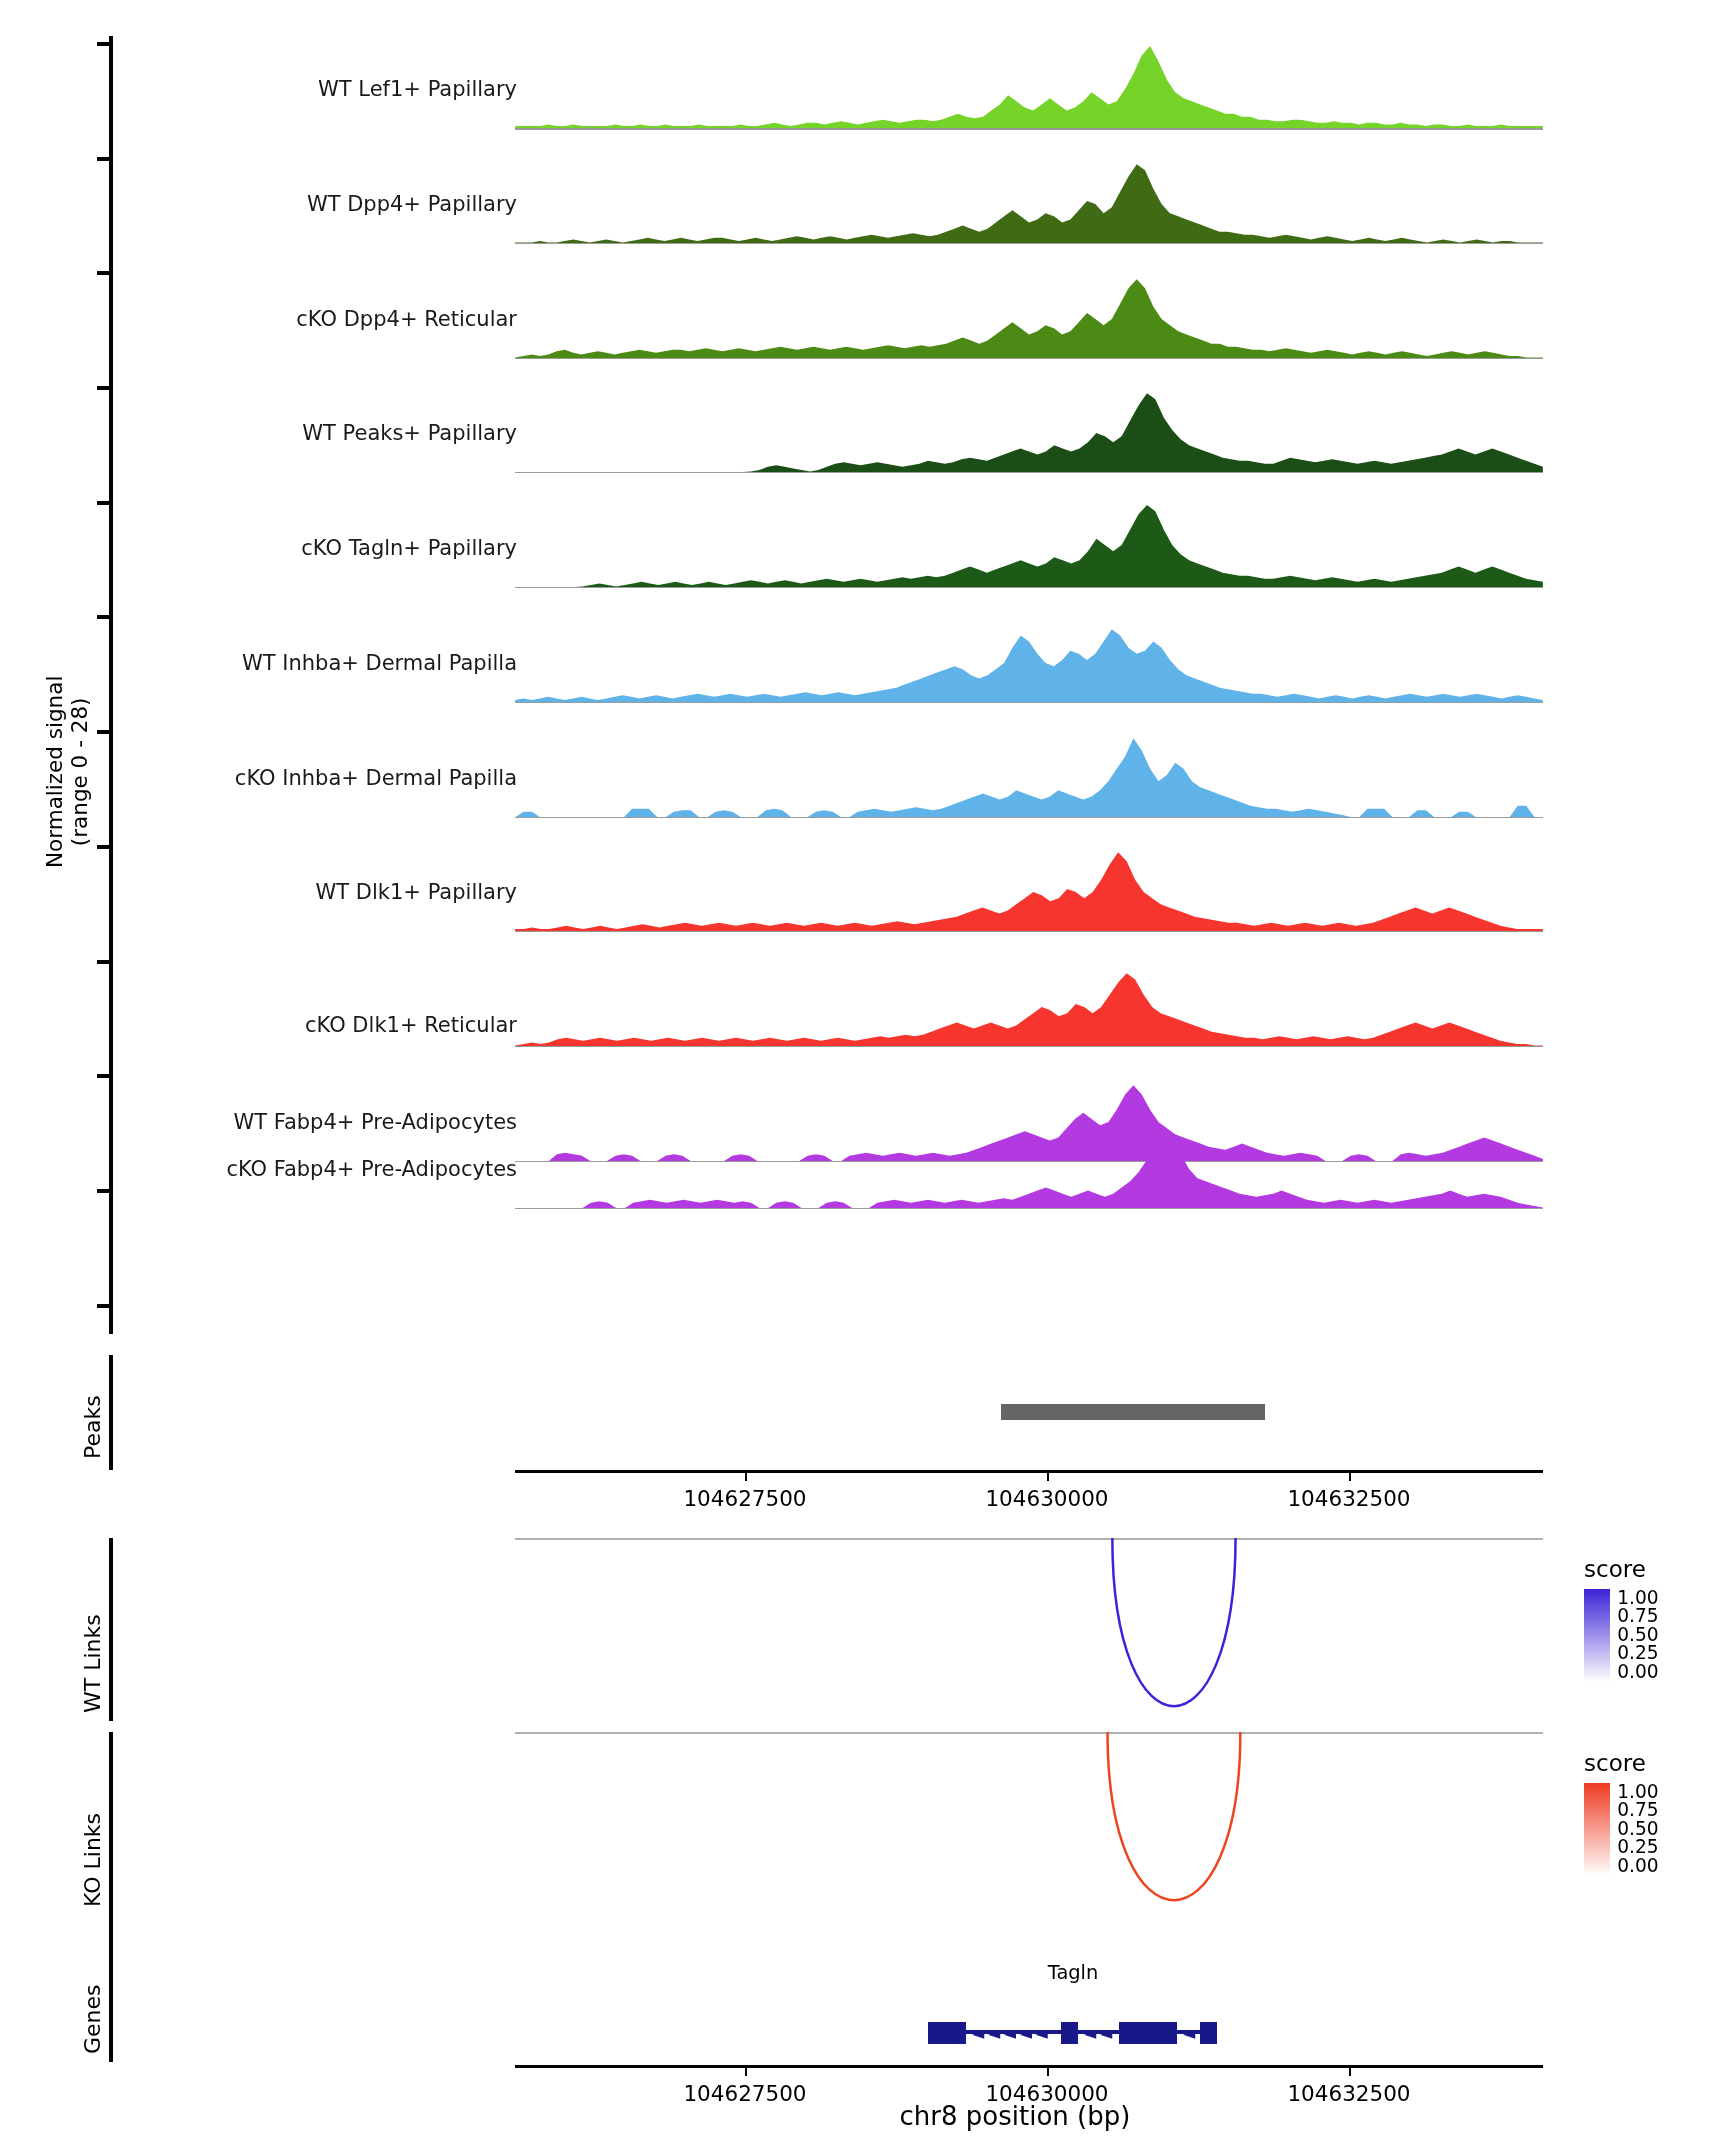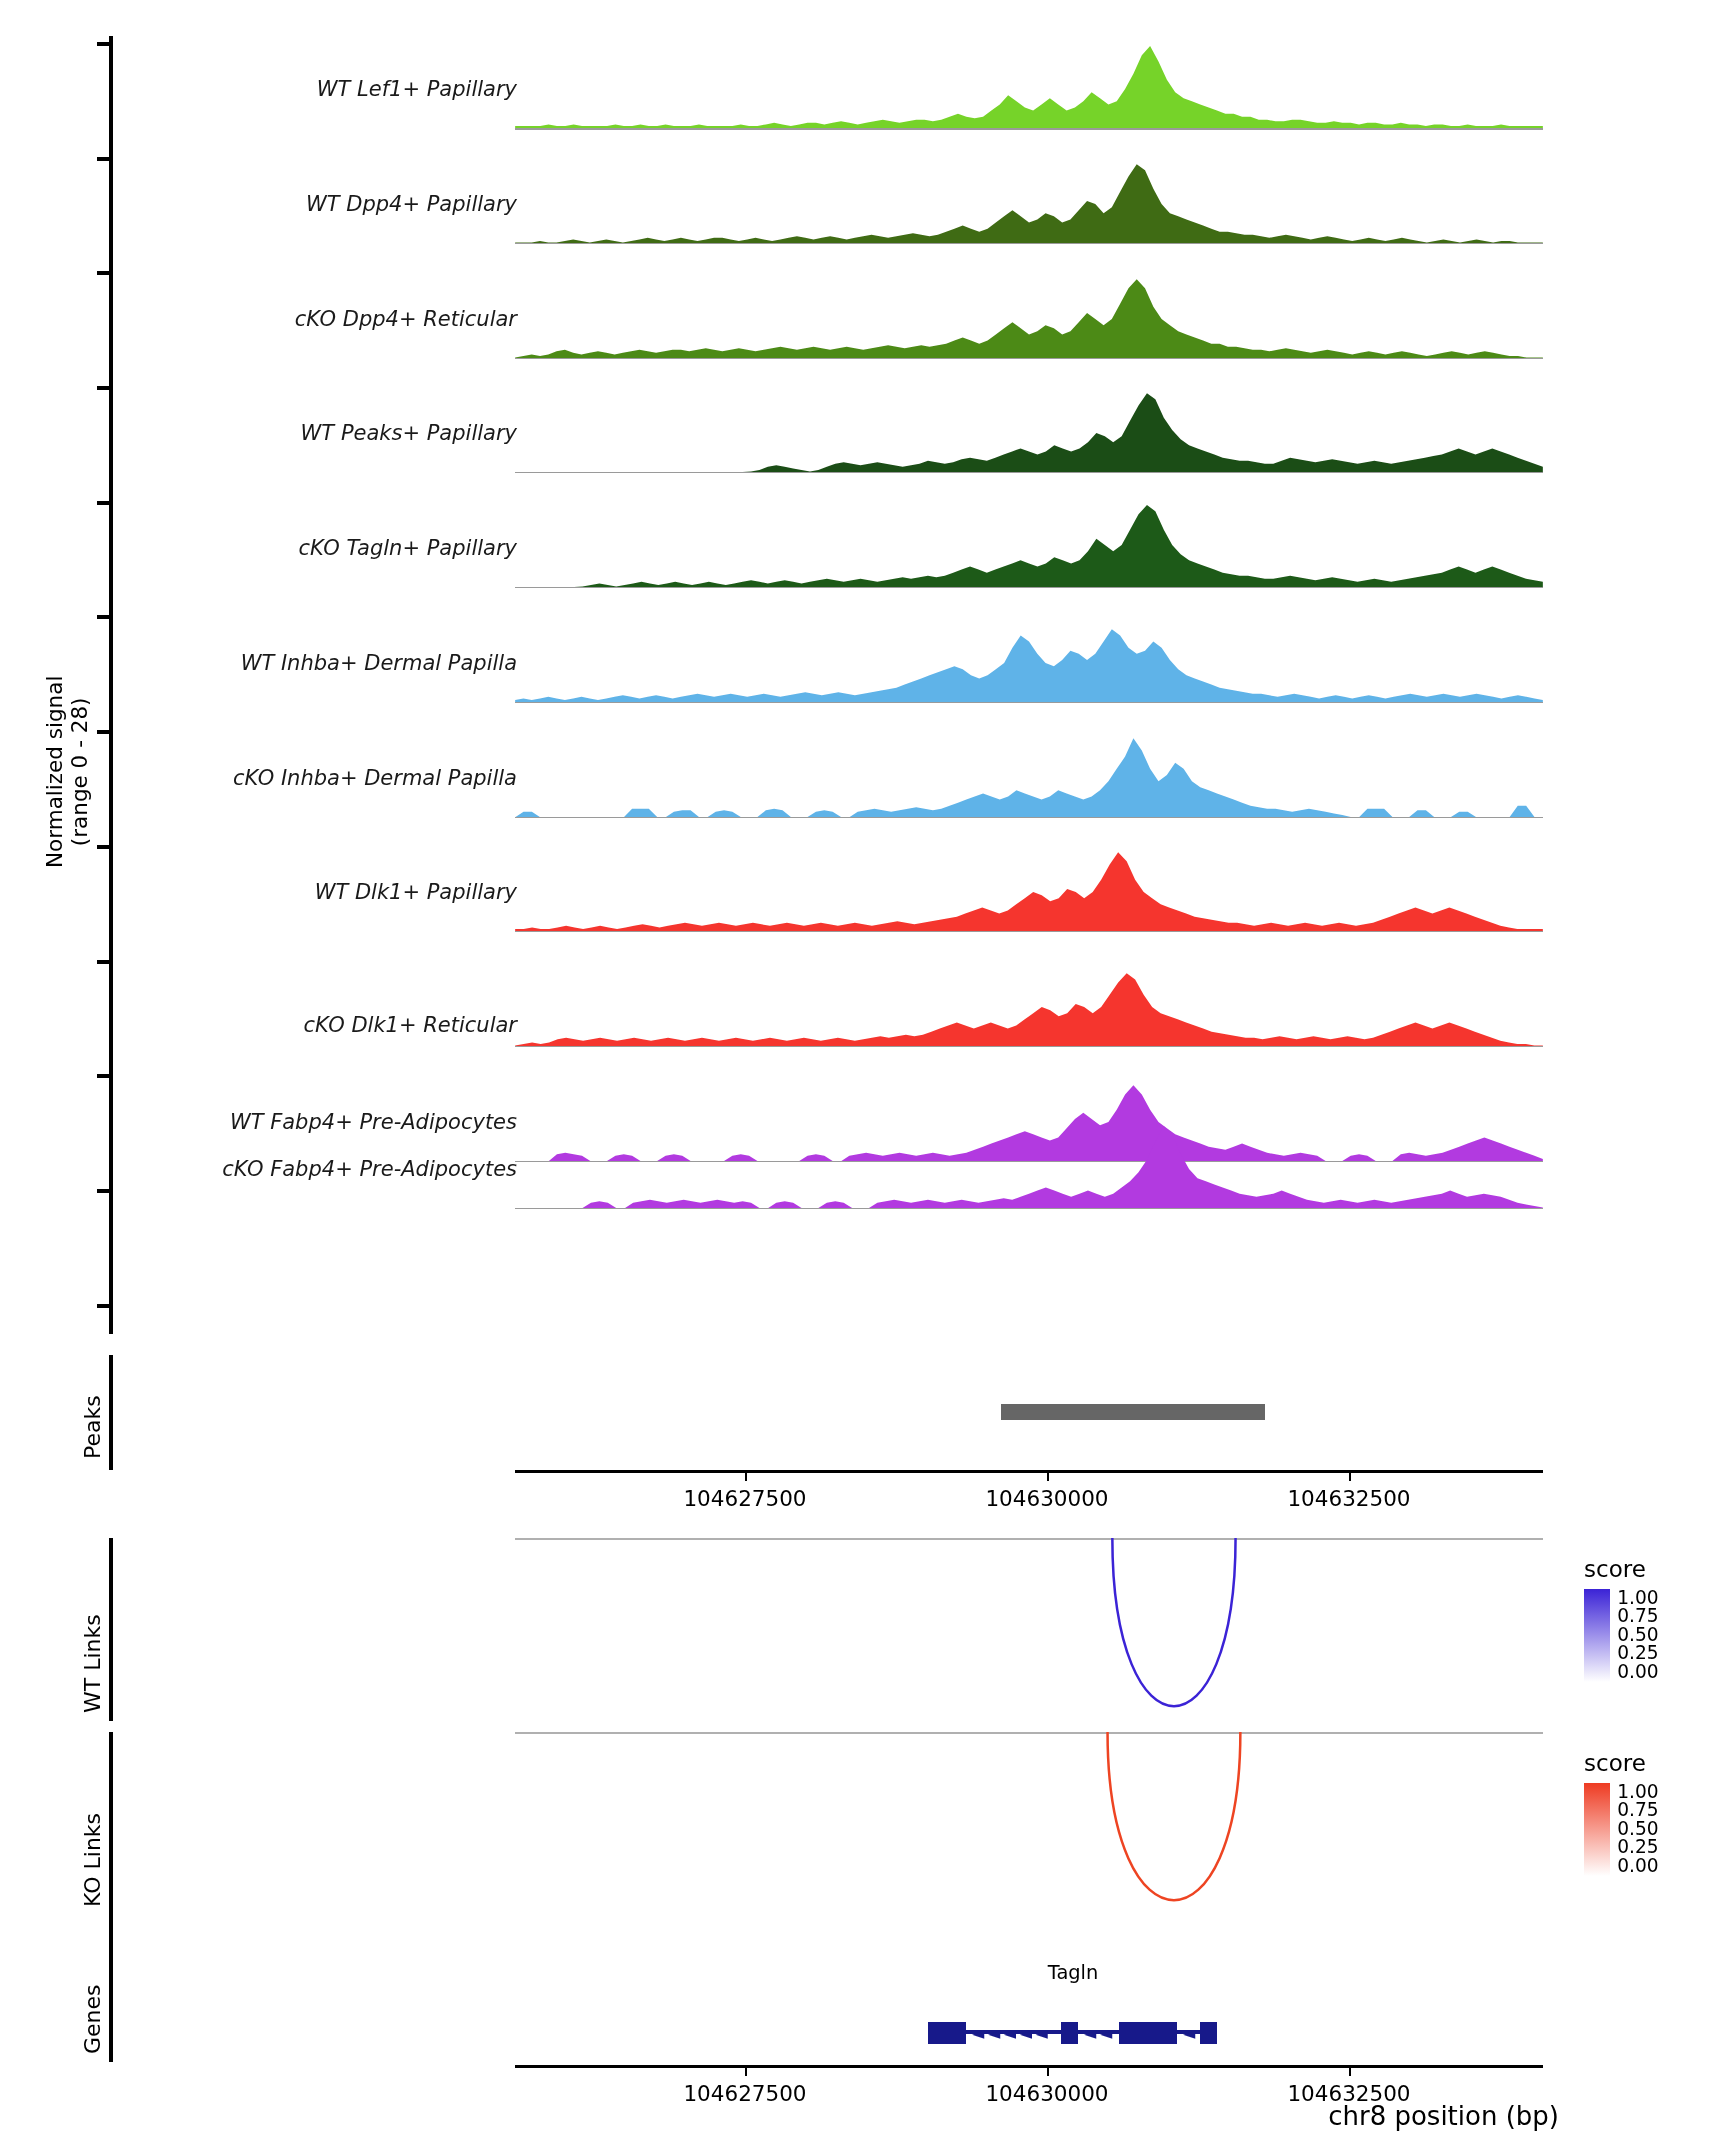--- a/index.html
+++ b/index.html
@@ -40,21 +40,20 @@
     line-height: 1.15;
     text-align: center;
     transform-origin: 0 0;
     white-space: nowrap;
     color: #000;
   }
   .track {
     position: absolute;
     left: 0;
     width: 1721px;
-    font-style: italic;
   }
   .track-label {
     position: absolute;
     right: 1204px;
     font-size: 21px;
     color: #1a1a1a;
     white-space: nowrap;
     text-align: right;
   }
   .track-plot {
@@ -183,23 +182,23 @@
   .gene-arrow {
     position: absolute;
     font-size: 16px;
     color: #ffffff;
     letter-spacing: 3.6px;
     white-space: nowrap;
     line-height: 1;
   }
   #x-axis-title {
     position: absolute;
-    left: 531px;
+    left: 501px;
     width: 1028px;
-    text-align: right;
+    text-align: center;
     font-size: 26px;
     top: 2101px;
   }
 </style>
 </head>
 <body>
 
 <div class="page">
 
   <div id="coverage-block">

